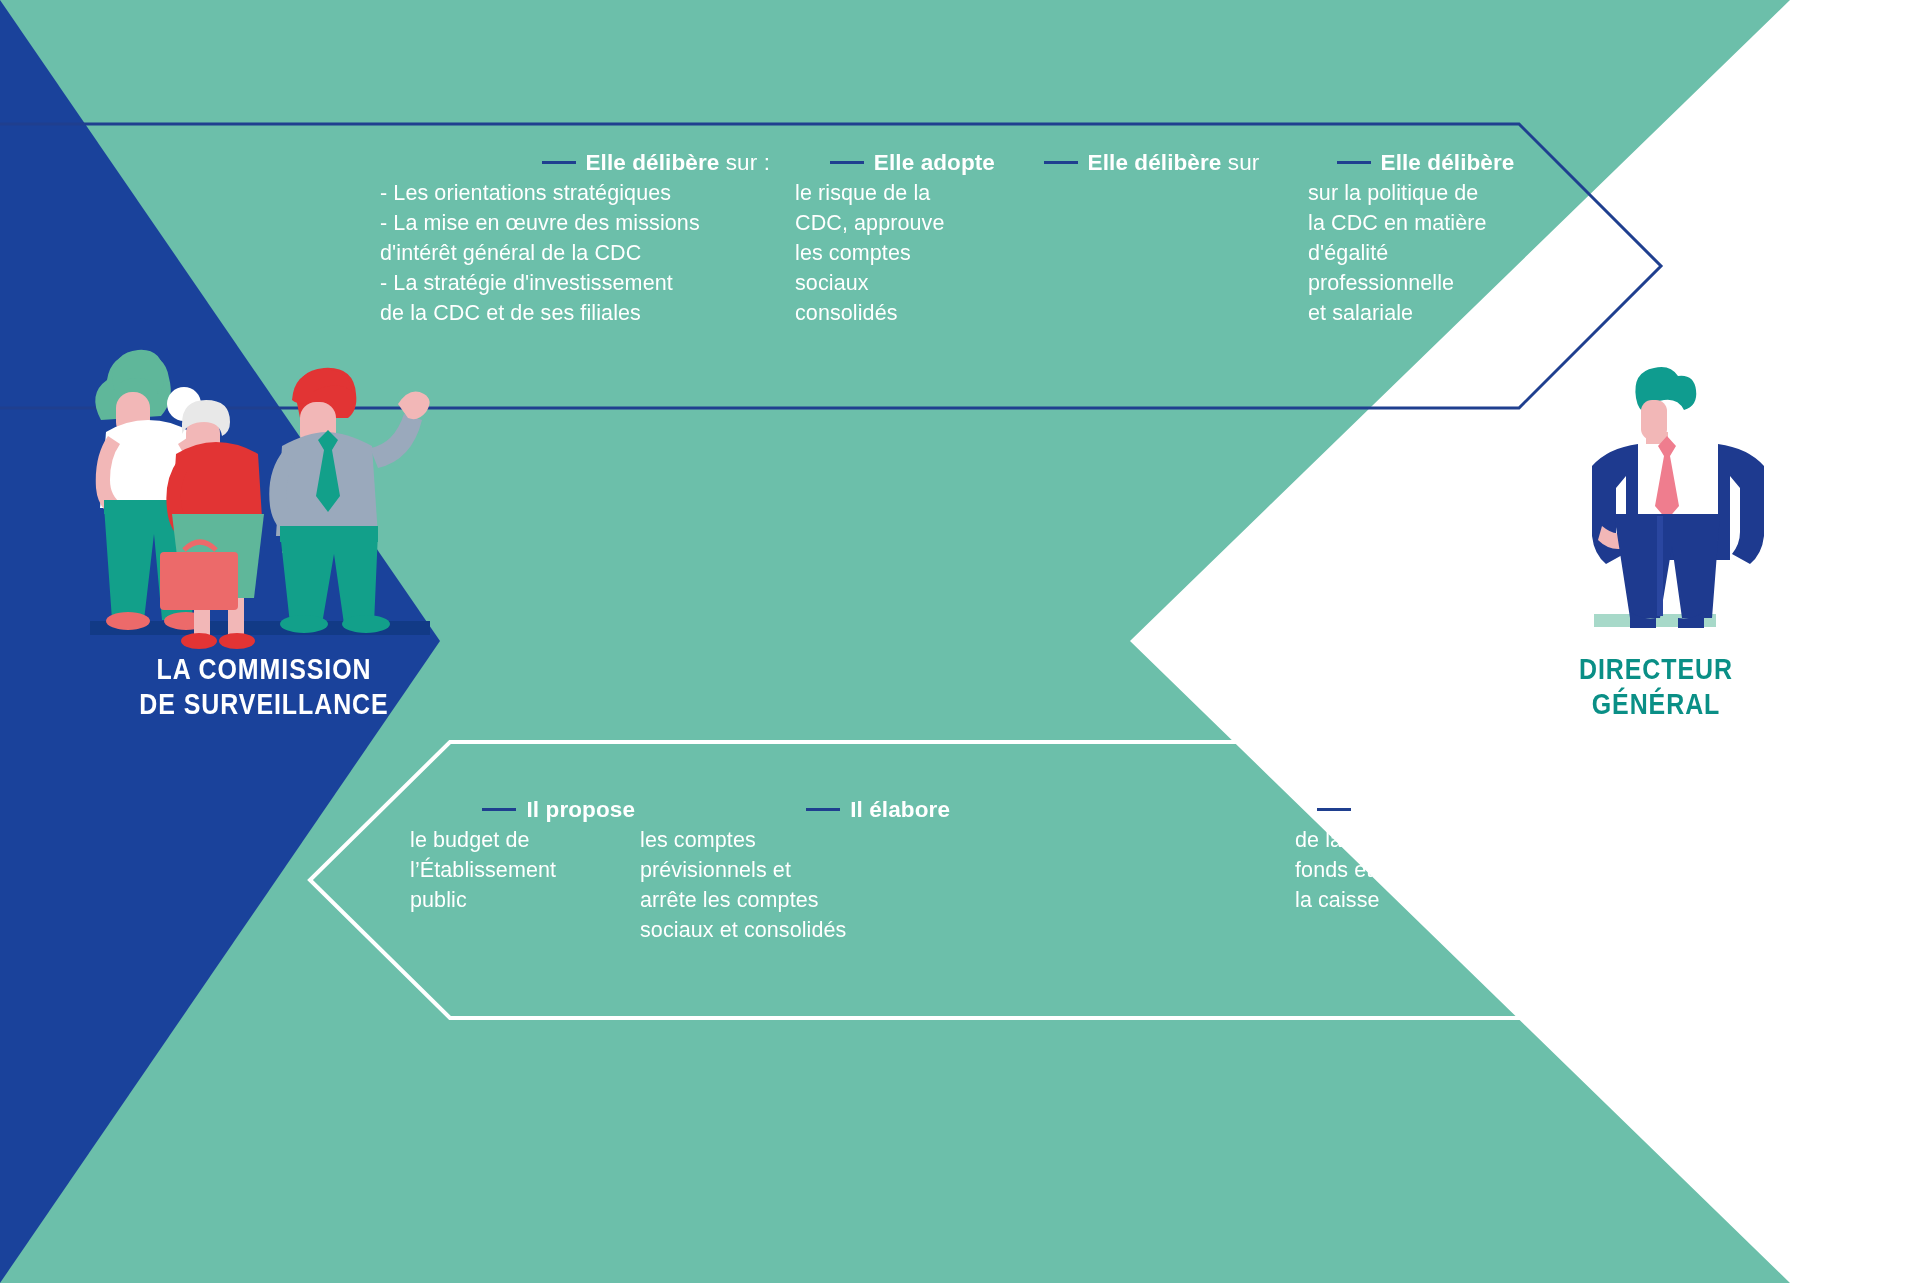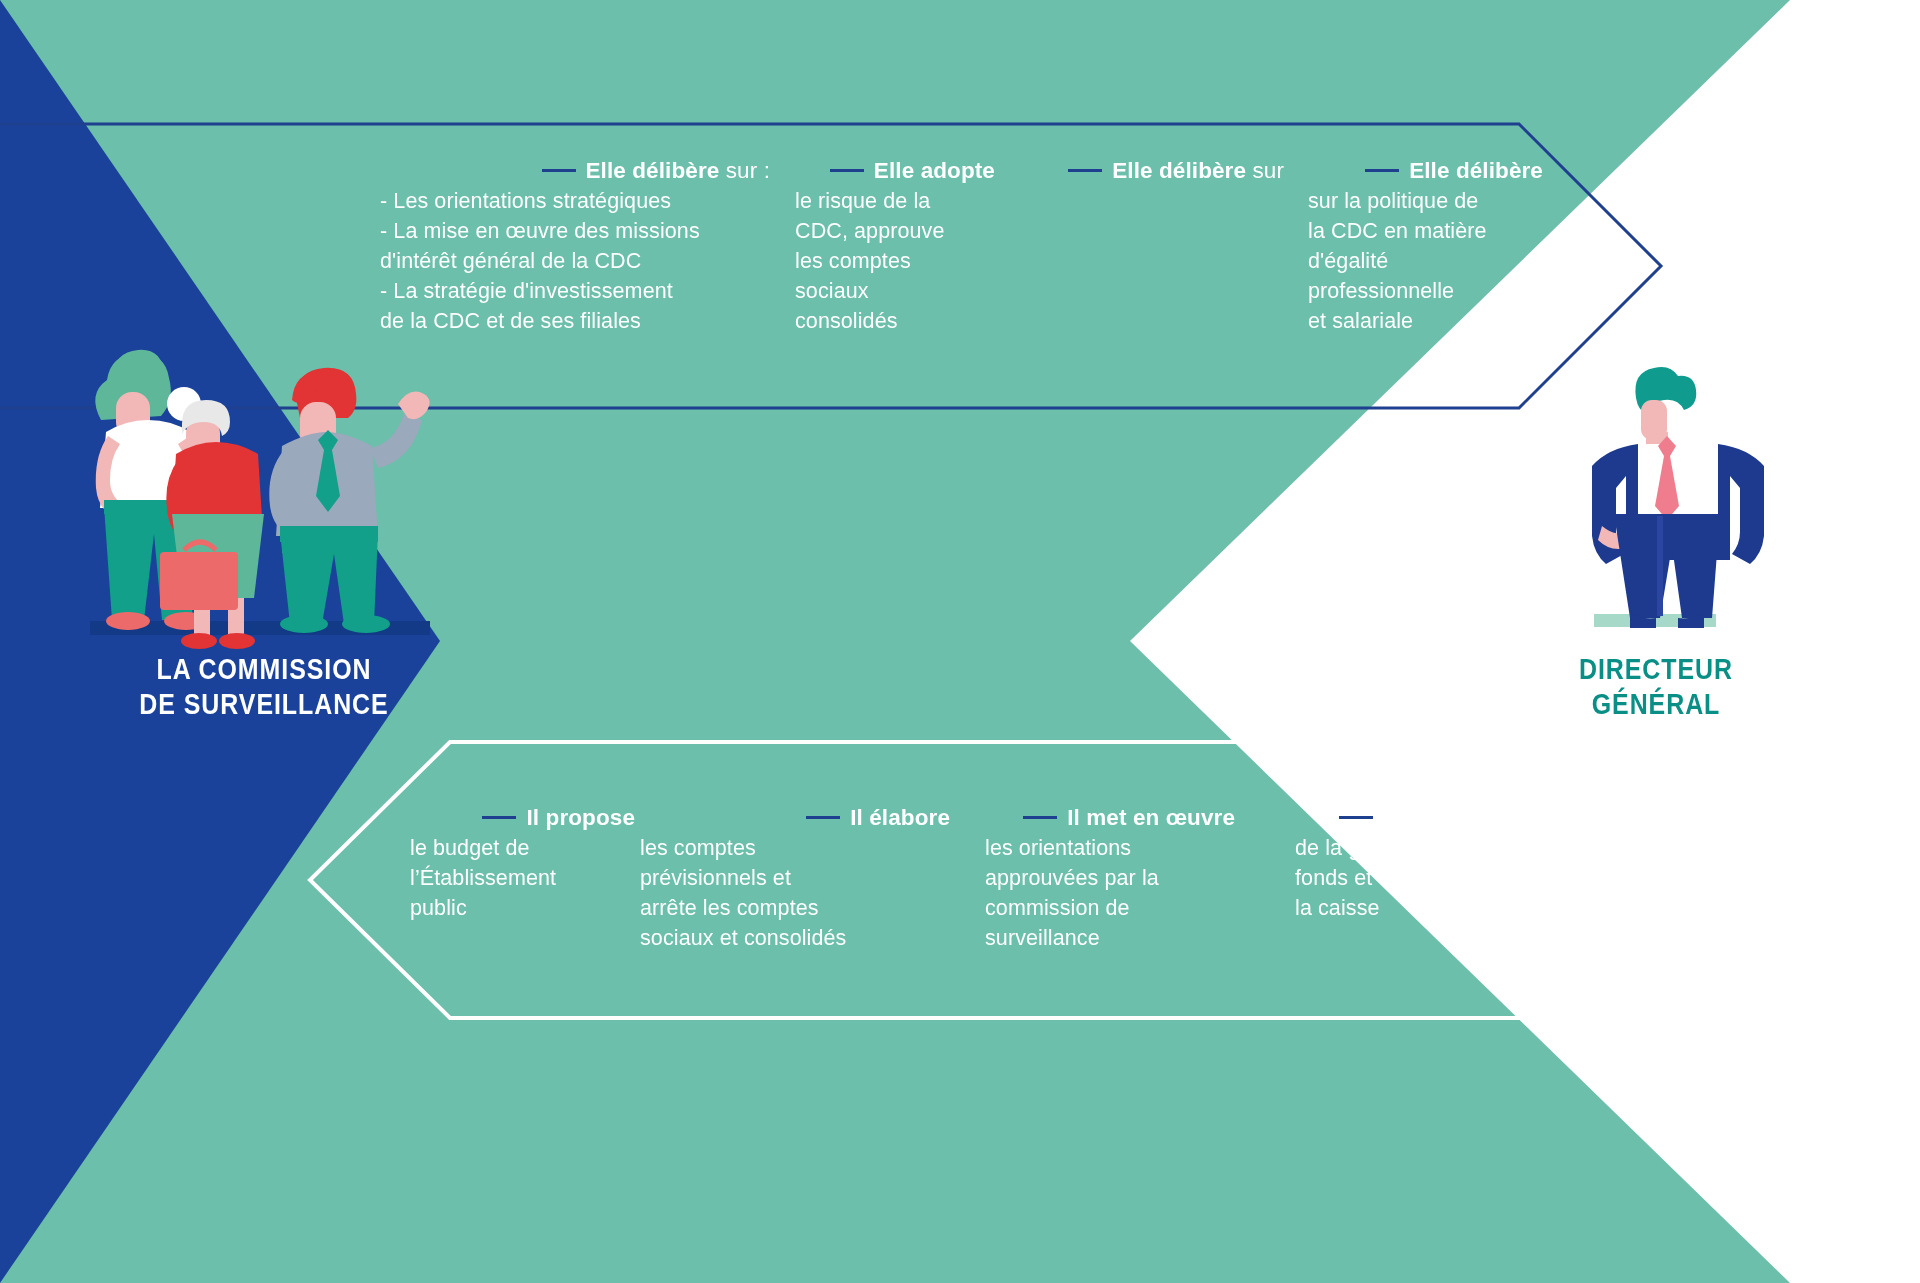--- a/index.html
+++ b/index.html
@@ -14,21 +14,20 @@
   .layer{position:absolute;left:0;top:0;width:1920px;height:1283px;}
   svg.layer{display:block;}
 
   
   .txtcol{
     position:absolute;
     color:#ffffff;
     font-size:21.5px;
     line-height:30px;
     letter-spacing:0.1px;
-    margin-top:8px;
     -webkit-font-smoothing:antialiased;
   }
   .txtcol .hd{
     font-weight:bold;
     font-size:22.5px;
     white-space:nowrap;
     display:block;
   }
   .txtcol .hd .dash{
     display:inline-block;
@@ -36,21 +35,21 @@
     background:#1f3f8f;
     vertical-align:middle;
     margin-right:10px;
     margin-bottom:4px;
   }
   .txtcol .hd .tail{font-weight:normal;}
   .txtcol .body{display:block;}
   .txtcol .body .ln{display:block;}
 
   .hd-right{text-align:right;}
-  .hd-left{text-align:right;}
+  .hd-left{text-align:center;}
 
   
   .sidelabel{
     position:absolute;
     text-align:center;
     font-weight:bold;
     font-size:29px;
     line-height:35px;
     letter-spacing:1.1px;
     transform:scaleX(0.86);
@@ -246,31 +245,20 @@
       <span class="dash"></span><span>Il élabore</span><span class="tail"></span>
     </span>
     <span class="body">
       <span class="ln">les comptes</span>
       <span class="ln">prévisionnels et</span>
       <span class="ln">arrête les comptes</span>
       <span class="ln">sociaux et consolidés</span>
     </span>
   </div>
 
-  <div class="txtcol" id="b-col2" style="left:985px;top:795px;width:250px;">
-    <span class="hd hd-left">
-      <span class="dash"></span><span>Il met en œuvre</span><span class="tail"></span>
-    </span>
-    <span class="body">
-      <span class="ln">les orientations</span>
-      <span class="ln">approuvées par la</span>
-      <span class="ln">commission de</span>
-      <span class="ln">surveillance</span>
-    </span>
-  </div>
 
   <div class="txtcol" id="b-col3" style="left:1295px;top:795px;width:280px;">
     <span class="hd hd-left">
       <span class="dash"></span><span>Il est responsable</span><span class="tail"></span>
     </span>
     <span class="body">
       <span class="ln">de la gestion des</span>
       <span class="ln">fonds et valeurs de</span>
       <span class="ln">la caisse</span>
     </span>

